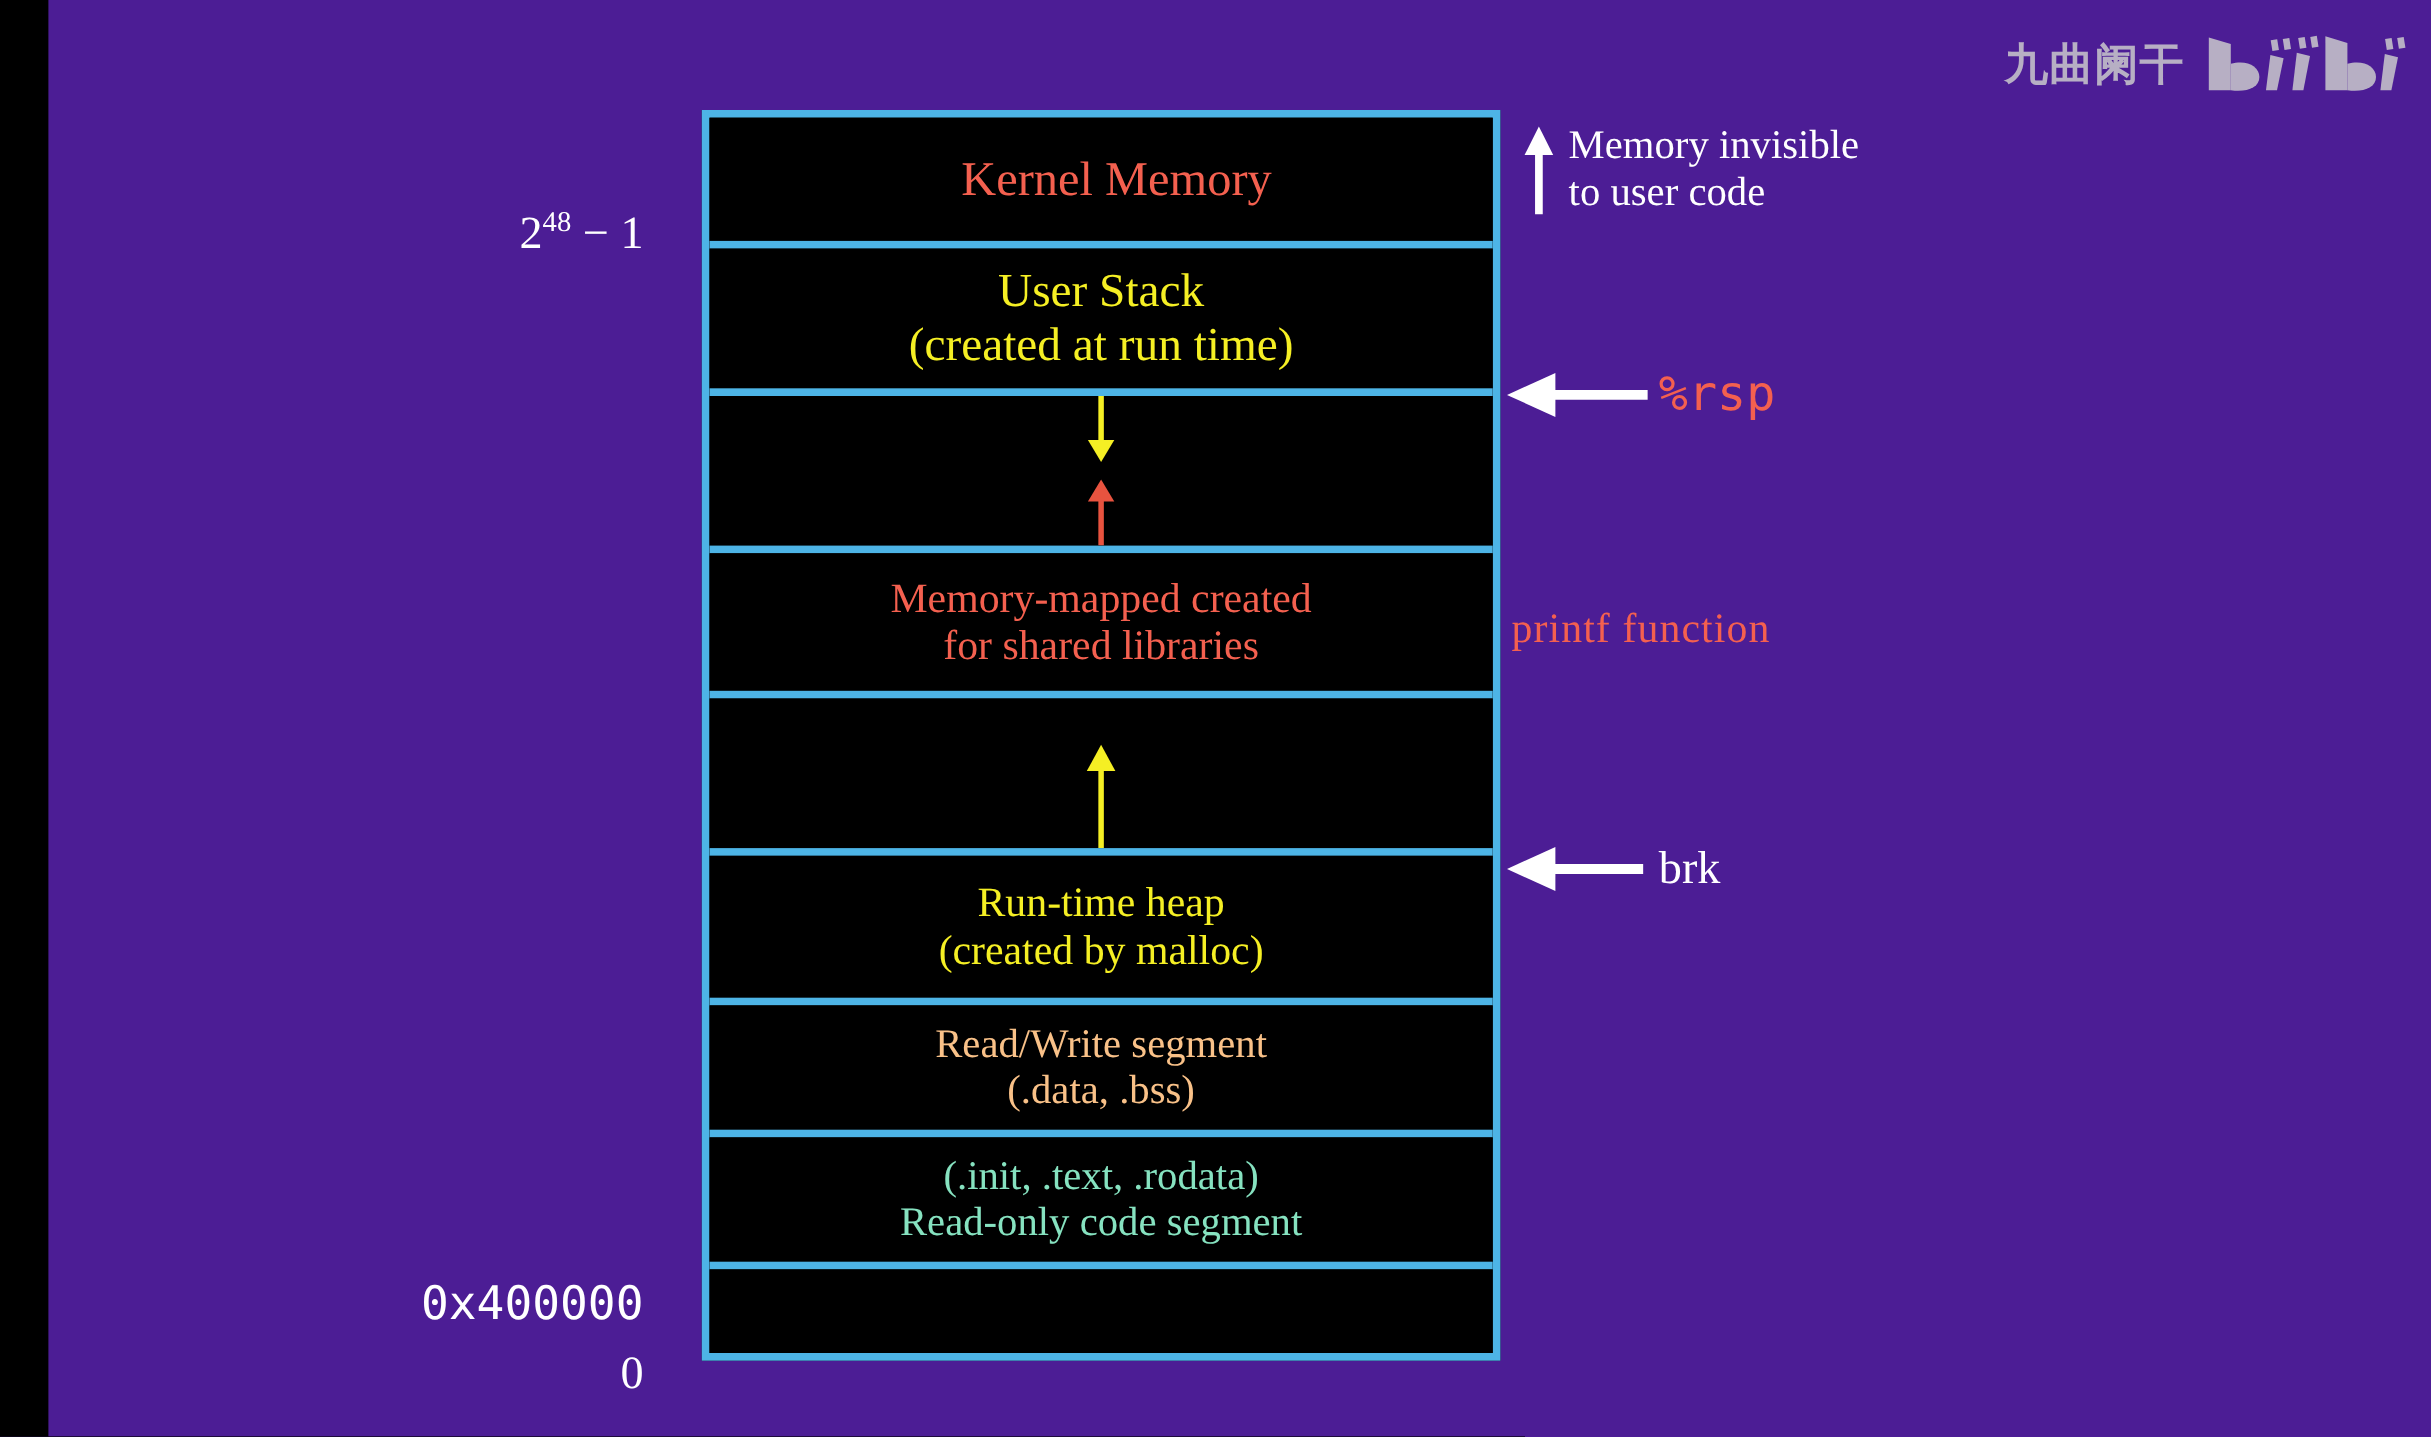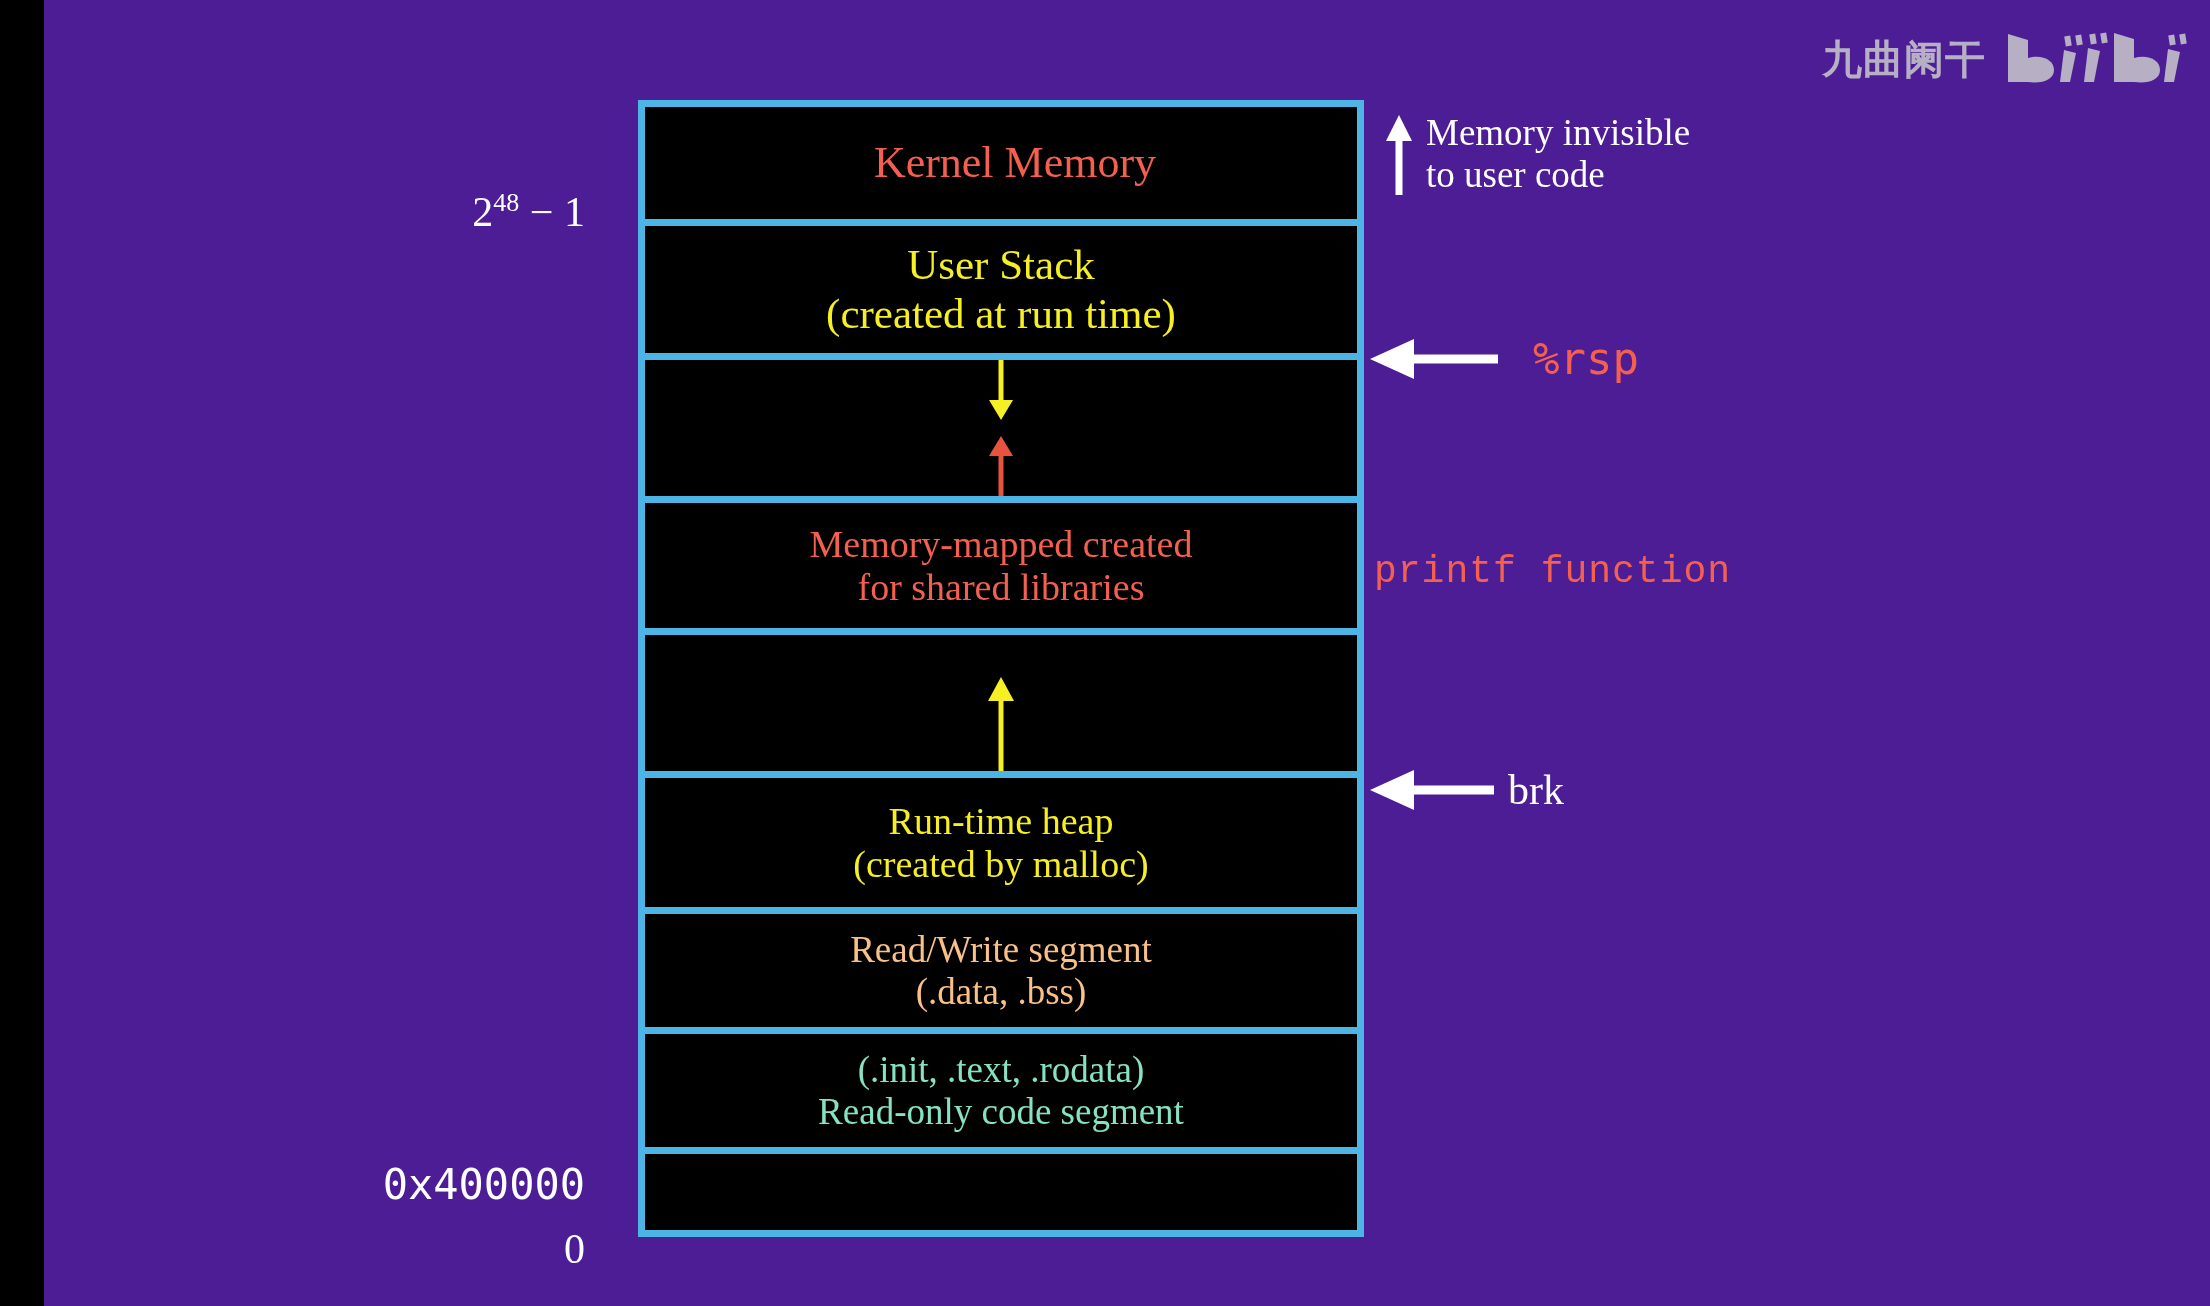--- a/index.html
+++ b/index.html
@@ -156,35 +156,35 @@
   }
   .anno-invisible .anno-text {
     font-size: 37px;
     color: #ffffff;
     line-height: 1.14;
     text-align: left;
   }
   .anno-rsp {
     left: 1322px;
     top: 333px;
-    gap: 35px;
+    gap: 10px;
   }
   .anno-rsp .anno-text {
     font-size: 44px;
     color: #f4604f;
     font-family: "DejaVu Sans Mono", "Liberation Mono", monospace;
   }
   .anno-printf {
     left: 1330px;
     top: 550px;
   }
   .anno-printf .anno-text {
     font-size: 38px;
     color: #f4604f;
-    font-family: Liberation Mono, monospace;
+    font-family: Liberation Serif, serif;
     letter-spacing: 1px;
   }
   .anno-brk {
     left: 1322px;
     top: 766px;
     gap: 14px;
   }
   .anno-brk .anno-text {
     font-size: 42px;
     color: #ffffff;

